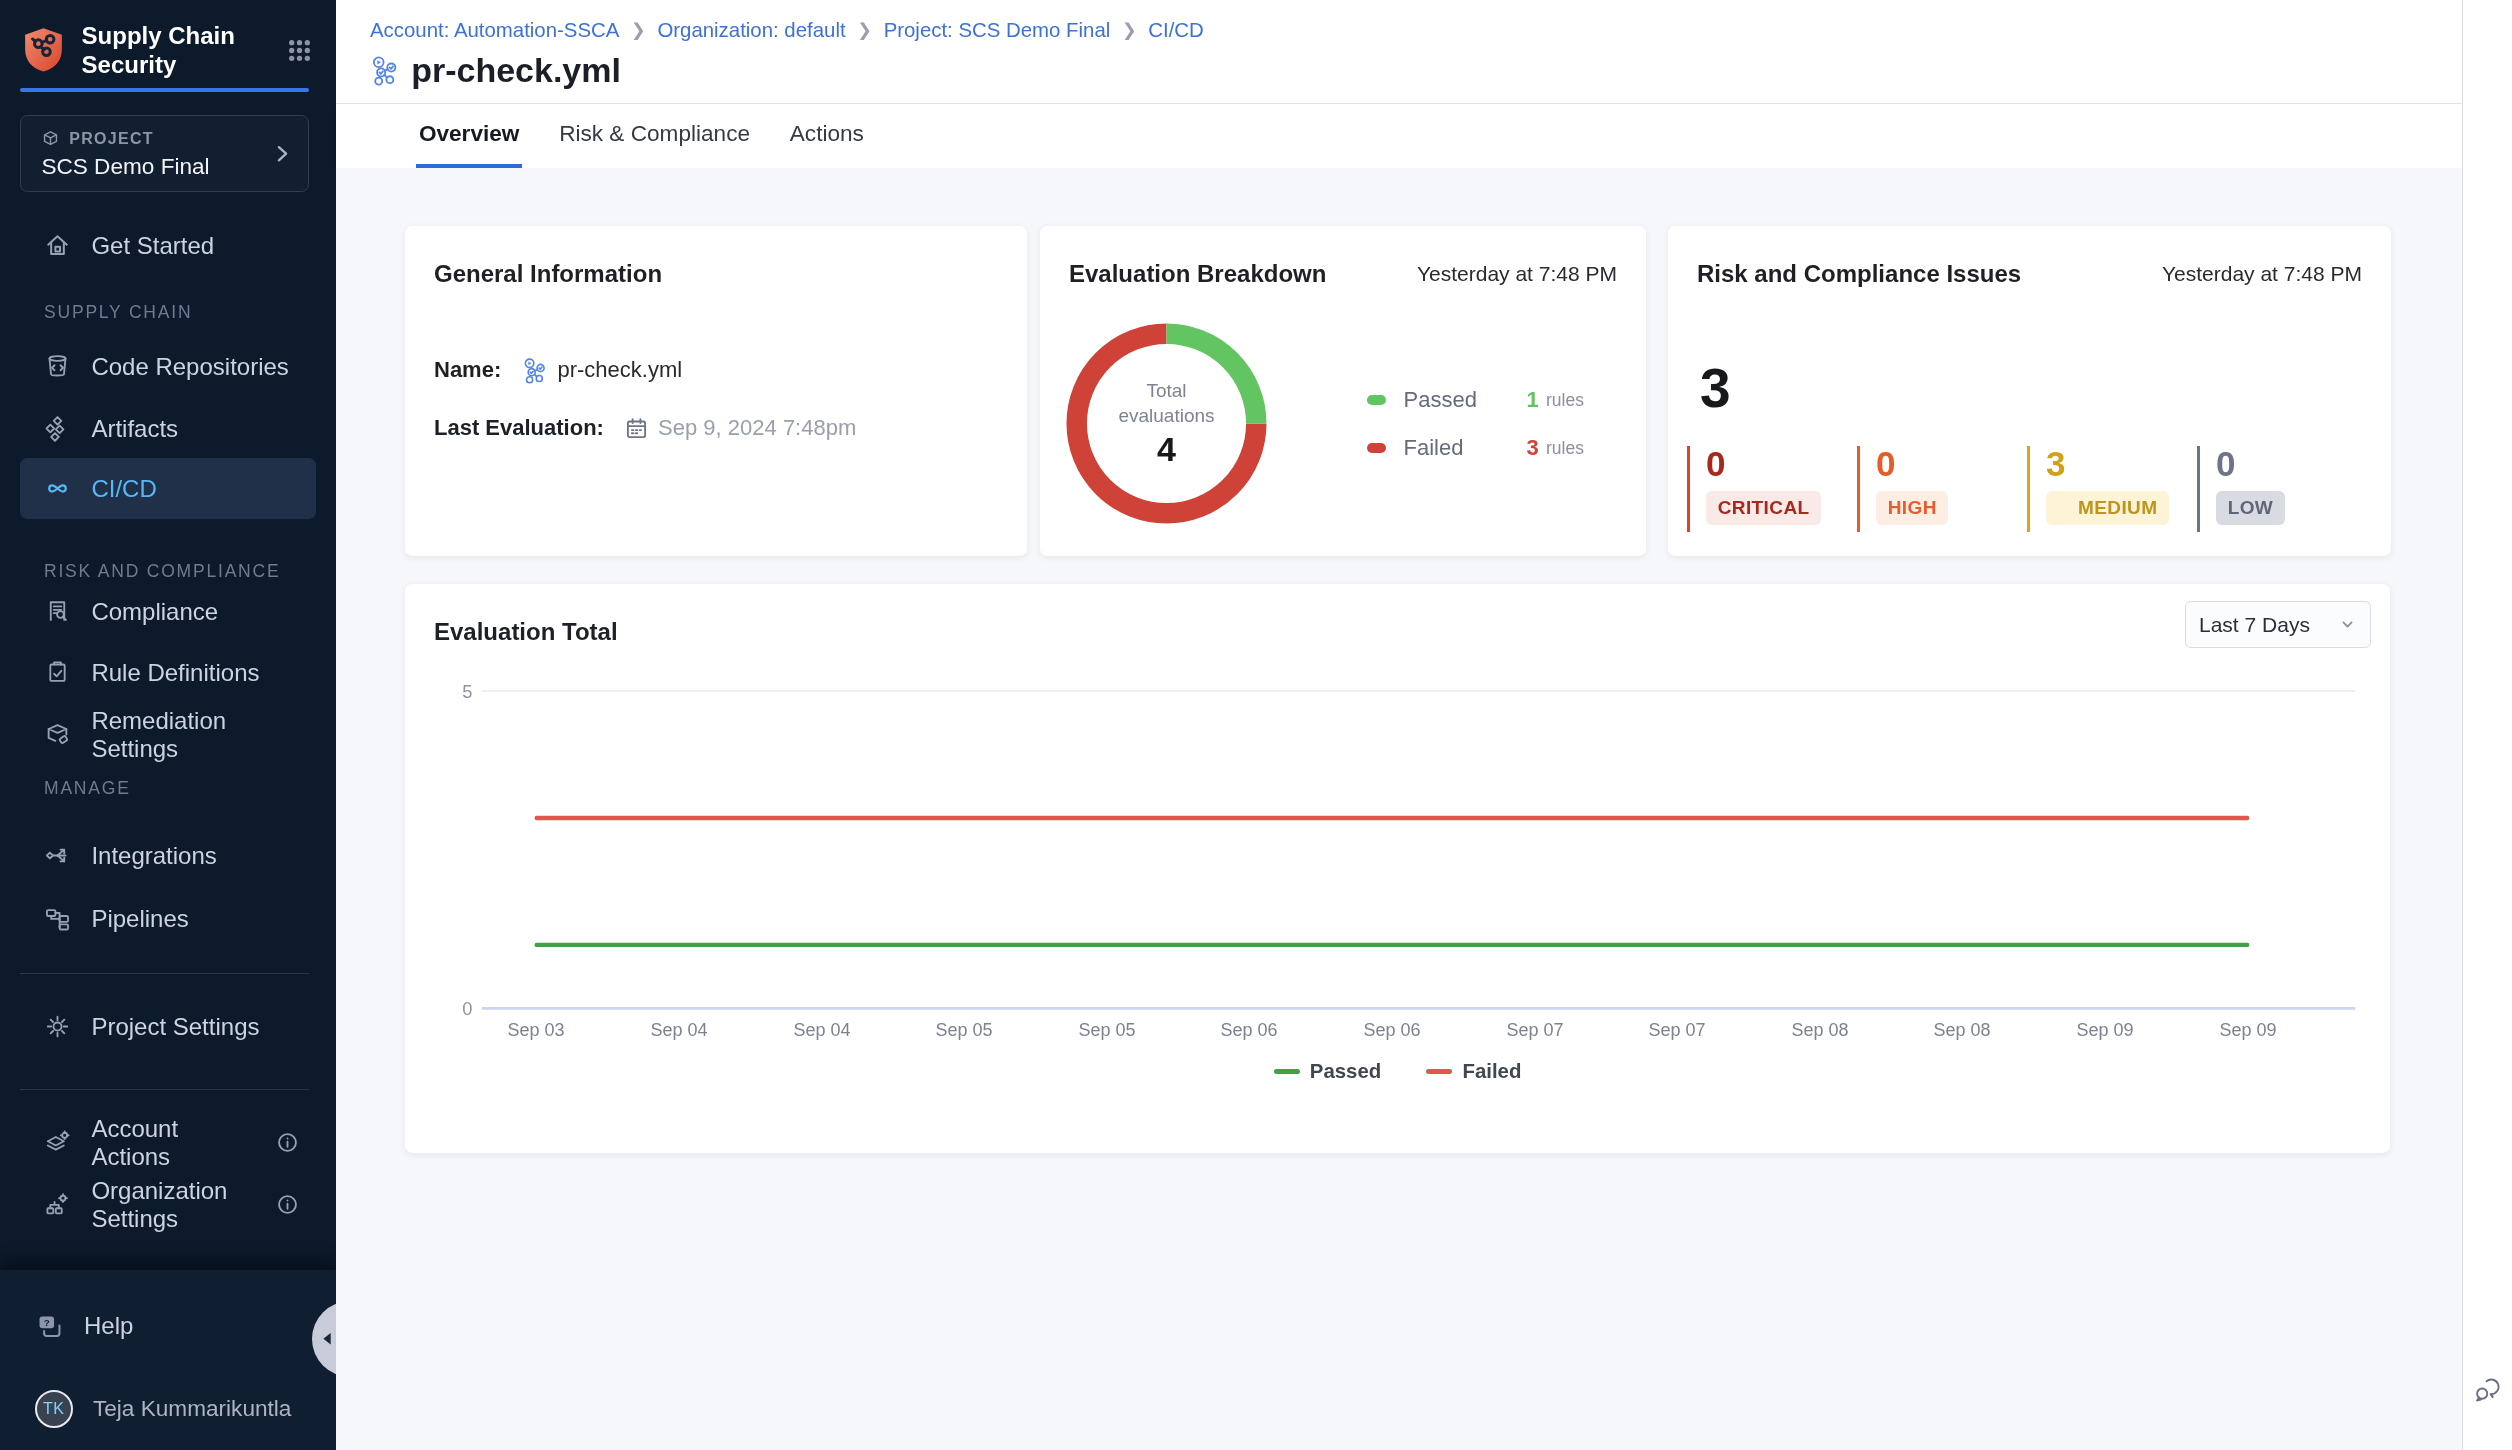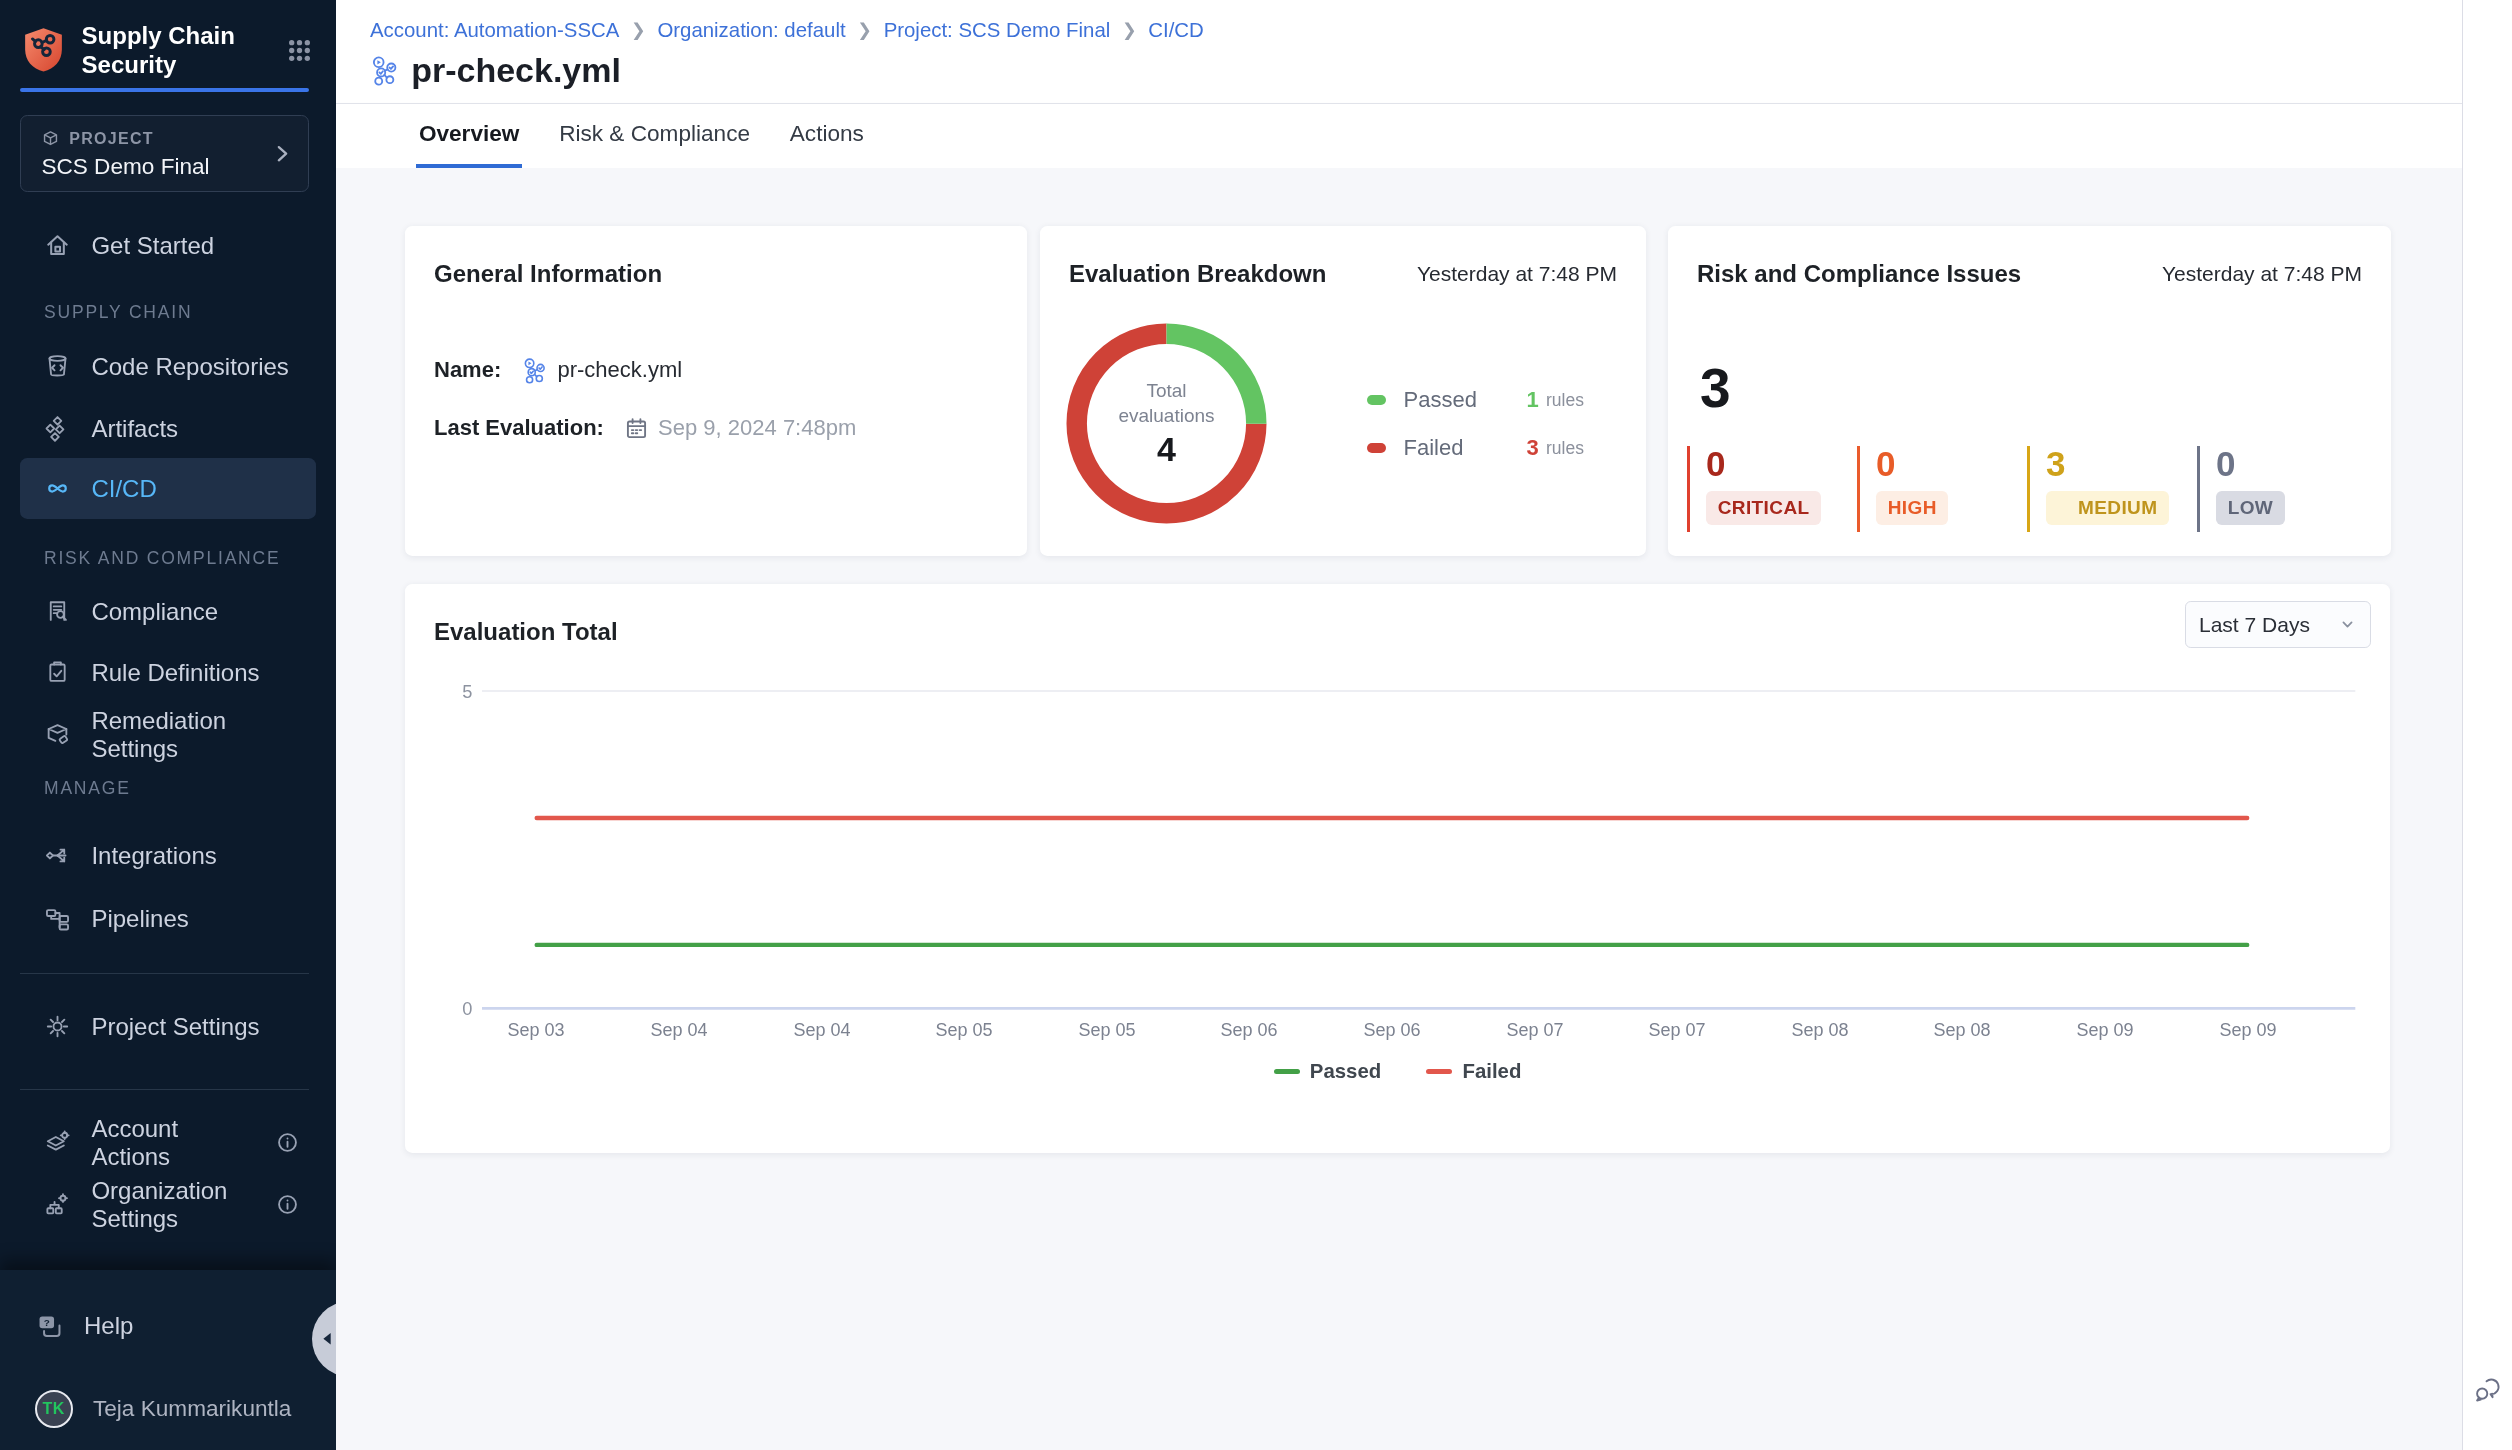--- a/index.html
+++ b/index.html
@@ -28,22 +28,22 @@
   .nav-item.active svg { color:#57b7f7; }
   .nav-header { position:absolute; left:44px; color:#6e7b90; font-size:17.5px; letter-spacing:1.8px; font-weight:500; }
   .side-div { position:absolute; left:20px; width:289px; border-top:1.5px solid #273648; }
   .info-icon { margin-left:auto; margin-right:14.6px; width:23.4px; height:23.4px; color:#8d96a8; flex:none; }
 
   .side-footer { position:absolute; left:0; bottom:0; width:336px; height:181px; background:#0f1f31;
     box-shadow:0 -10.2px 14.6px rgba(0,0,0,.38); }
   .footer-item { position:absolute; left:20px; width:296px; height:61px; display:flex; align-items:center; gap:20.4px; padding-left:14.6px;
     color:#cdd3e0; font-size:24px; cursor:pointer; }
   .footer-item svg { width:29px; height:29px; flex:none; color:#98a1b3; }
-  .avatar { width:38px; height:38px; border-radius:50%; background:#3a4252; border:2.2px solid #e8eaf0; color:#22c55e;
-    display:flex; align-items:center; justify-content:center; font-size:16px; font-weight:700; flex:none; letter-spacing:0.4px; }
+  .avatar { width:38px; height:38px; border-radius:50%; background:#3a4252; border:2.2px solid #e8eaf0; color:#7dd3fc;
+    display:flex; align-items:center; justify-content:center; font-size:16px; font-weight:400; flex:none; letter-spacing:0.4px; }
   .user-name { color:#aeb4c2; font-size:22.6px; }
 
   .collapse-handle { position:absolute; left:312px; top:1301px; width:76px; height:76px; border-radius:50%;
     background:#c7ccd8; z-index:3; display:flex; align-items:center; padding-left:7.3px; cursor:pointer; }
   .collapse-handle svg { width:17.5px; height:17.5px; color:#17273c; }
 
   
   .main { position:absolute; left:336px; top:0; right:50px; bottom:0; background:#f6f7fa; z-index:4; }
   .topbar { position:absolute; top:0; left:0; right:0; height:168px; background:#ffffff; }
   .topbar-upper { position:absolute; top:0; left:0; right:0; height:104px; border-bottom:1.5px solid #e3e5ec; }
@@ -203,21 +203,21 @@
       <span>Artifacts</span>
     </div>
 
     <div class="nav-item active" style="top:458px">
       <svg viewBox="0 0 32 32" fill="none" stroke="currentColor" stroke-width="2.6" stroke-linecap="round">
         <path d="M9.8 12.4c-4.8 0-4.8 7.2 0 7.2 3.5 0 8.9-7.2 12.4-7.2 4.8 0 4.8 7.2 0 7.2-3.5 0-8.9-7.2-12.4-7.2z"></path>
       </svg>
       <span>CI/CD</span>
     </div>
 
-    <div class="nav-header" style="top:548px">RISK AND COMPLIANCE</div>
+    <div class="nav-header" style="top:561px">RISK AND COMPLIANCE</div>
 
     <div class="nav-item" style="top:581px">
       <svg viewBox="0 0 32 32" fill="none" stroke="currentColor" stroke-width="2.2" stroke-linecap="round" stroke-linejoin="round">
         <path d="M8 26V5h16v21"></path>
           <path d="M11.5 10h9M11.5 14h9M11.5 18h4"></path>
         <circle cx="19.5" cy="19.5" r="4"></circle>
           <path d="M22.5 22.5l3.5 3.5"></path>
       </svg>
       <span>Compliance</span>
     </div>

